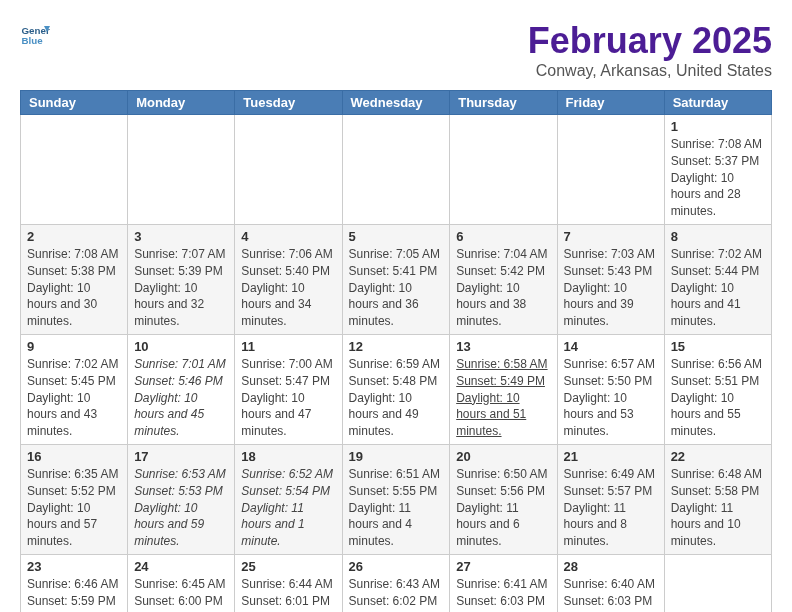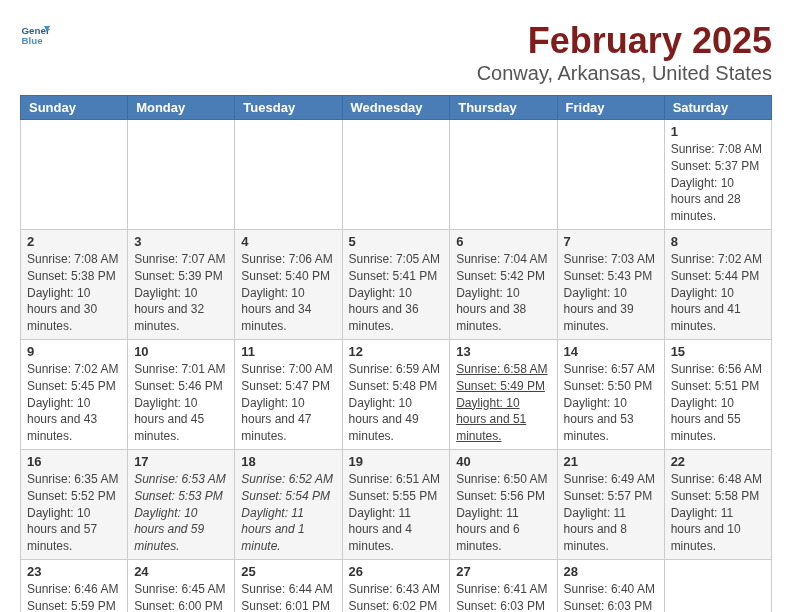--- a/index.html
+++ b/index.html
@@ -24,24 +24,24 @@
     .logo-icon {
       width: 30px;
       height: 30px;
     }
     .title-area {
       text-align: right;
     }
     .calendar-title {
       font-size: 36px;
       font-weight: bold;
-      color: #7f1d1d;
+      color: #4c1d95;
     }
     .calendar-subtitle {
-      font-size: 20px;
+      font-size: 16px;
       color: #555;
     }
     .calendar {
       width: 100%;
       border-collapse: collapse;
       border: 1px solid #ccc;
     }
     .calendar th {
       background-color: #4a7db5;
       color: #fff;
@@ -169,21 +169,21 @@
       </tr>
       <tr class="row-odd">
         <td>
           <span class="day-number">9</span>
           <div class="day-info" style="white-space: pre-line;">Sunrise: 7:02 AM
 Sunset: 5:45 PM
 Daylight: 10 hours and 43 minutes.</div>
         </td>
         <td>
           <span class="day-number">10</span>
-          <div class="day-info" style="white-space: pre-line;">Sunrise: 7:01 AM
+          <div class="day-info" style="white-space: pre-line; font-style: italic;">Sunrise: 7:01 AM
 Sunset: 5:46 PM
 Daylight: 10 hours and 45 minutes.</div>
         </td>
         <td>
           <span class="day-number">11</span>
           <div class="day-info" style="white-space: pre-line;">Sunrise: 7:00 AM
 Sunset: 5:47 PM
 Daylight: 10 hours and 47 minutes.</div>
         </td>
         <td>
@@ -230,21 +230,21 @@
 Sunset: 5:54 PM
 Daylight: 11 hours and 1 minute.</div>
         </td>
         <td>
           <span class="day-number">19</span>
           <div class="day-info" style="white-space: pre-line;">Sunrise: 6:51 AM
 Sunset: 5:55 PM
 Daylight: 11 hours and 4 minutes.</div>
         </td>
         <td>
-          <span class="day-number">40</span>
+          <span class="day-number">20</span>
           <div class="day-info" style="white-space: pre-line;">Sunrise: 6:50 AM
 Sunset: 5:56 PM
 Daylight: 11 hours and 6 minutes.</div>
         </td>
         <td>
           <span class="day-number">21</span>
           <div class="day-info" style="white-space: pre-line;">Sunrise: 6:49 AM
 Sunset: 5:57 PM
 Daylight: 11 hours and 8 minutes.</div>
         </td>

